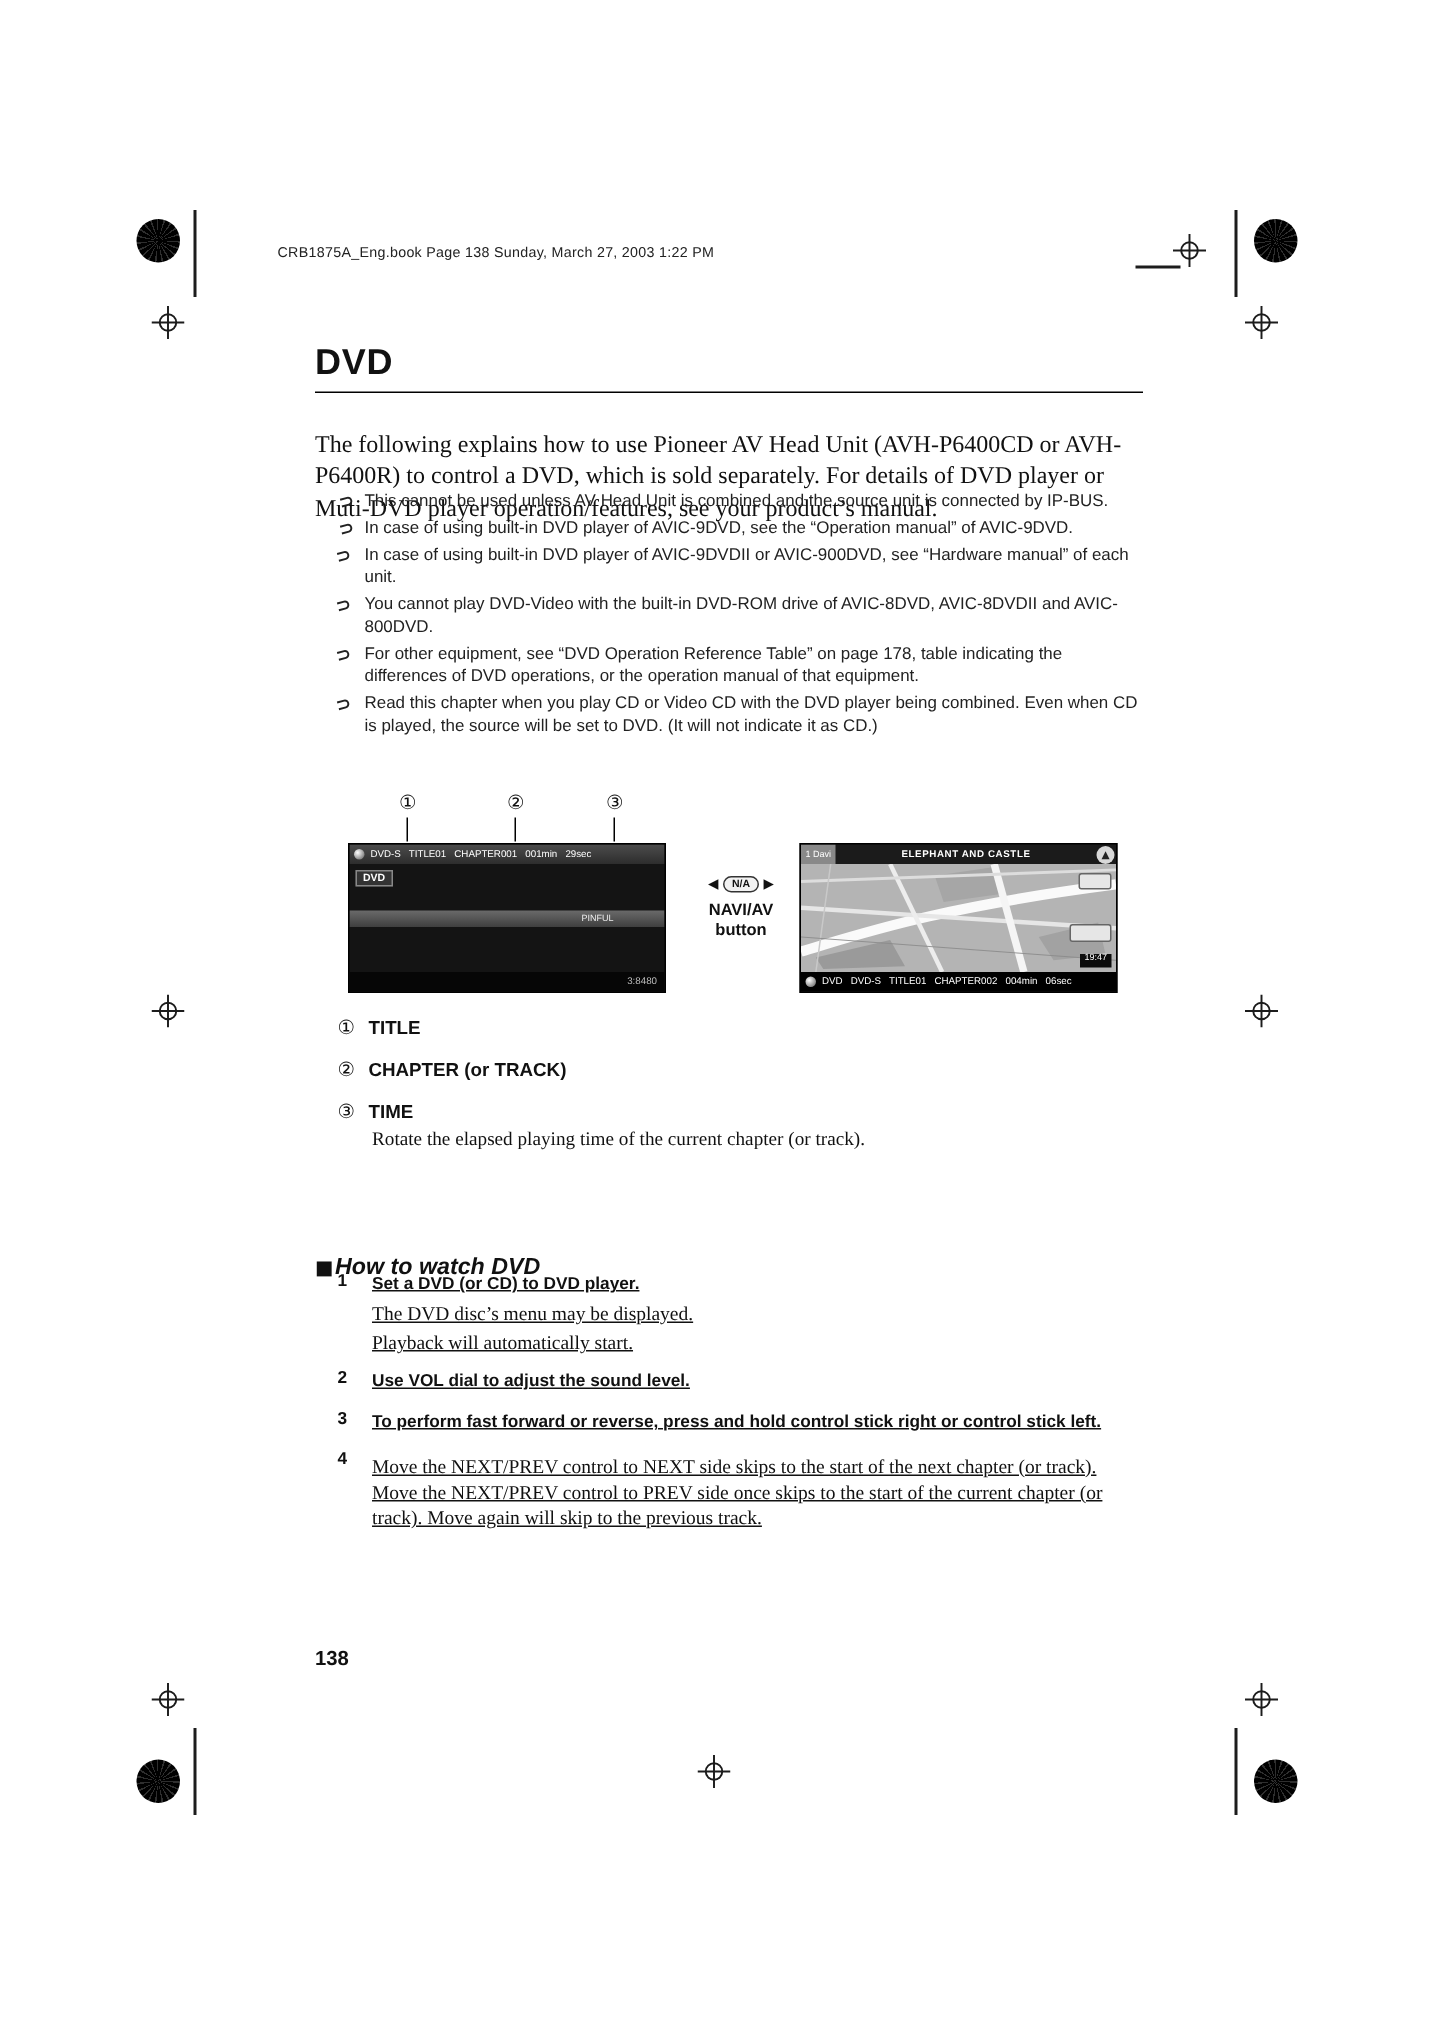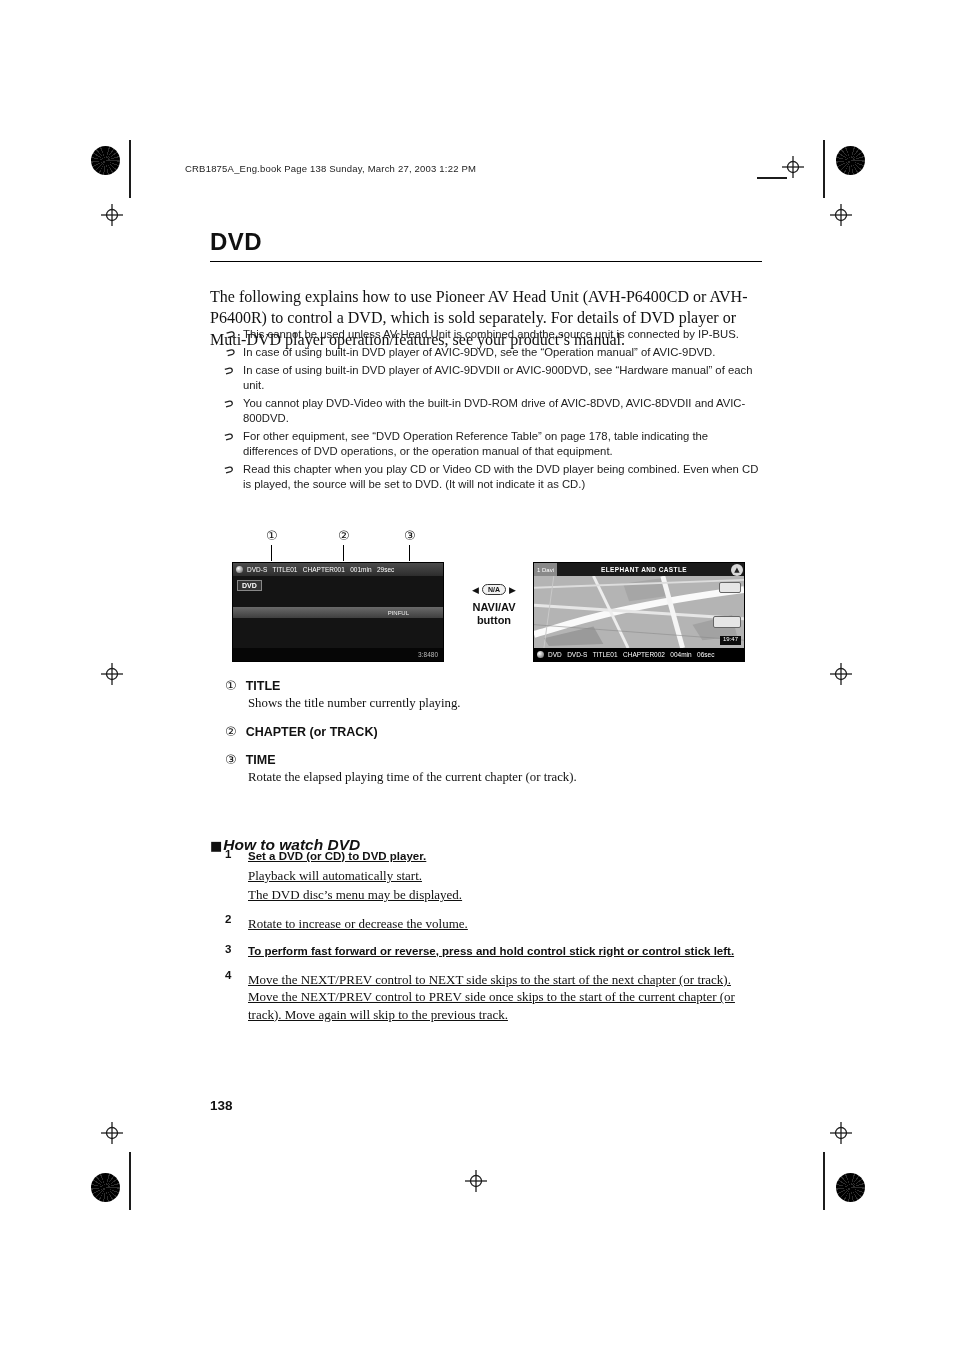--- a/index.html
+++ b/index.html
@@ -261,21 +261,20 @@
       </div>
     </div>
   </div>
 
   <div class="defs">
     <div class="def">
       <div class="def-head">
         <span class="def-num">①</span>
         <span class="def-term">TITLE</span>
       </div>
-      <div class="def-desc">Shows the title number currently playing.</div>
     </div>
     <div class="def">
       <div class="def-head">
         <span class="def-num">②</span>
         <span class="def-term">CHAPTER (or TRACK)</span>
       </div>
     </div>
     <div class="def">
       <div class="def-head">
         <span class="def-num">③</span>
@@ -287,28 +286,28 @@
 
   <div class="howto">
     <span class="sq">■</span><span>How to watch DVD</span>
   </div>
 
   <div class="steps">
     <div class="step">
       <span class="step-num">1</span>
       <div class="step-body">
         <div class="step-bold">Set a DVD (or CD) to DVD player.</div>
+        <div class="step-line">The DVD disc’s menu may be displayed.</div>
         <div class="step-line">Playback will automatically start.</div>
-        <div class="step-line">The DVD disc’s menu may be displayed.</div>
       </div>
     </div>
     <div class="step">
       <span class="step-num">2</span>
       <div class="step-body">
-        <div class="step-line">Rotate to increase or decrease the volume.</div>
+        <div class="step-bold">Use VOL dial to adjust the sound level.</div>
       </div>
     </div>
     <div class="step">
       <span class="step-num">3</span>
       <div class="step-body">
         <div class="step-bold">To perform fast forward or reverse, press and hold control stick right or control stick left.</div>
       </div>
     </div>
     <div class="step">
       <span class="step-num">4</span>

